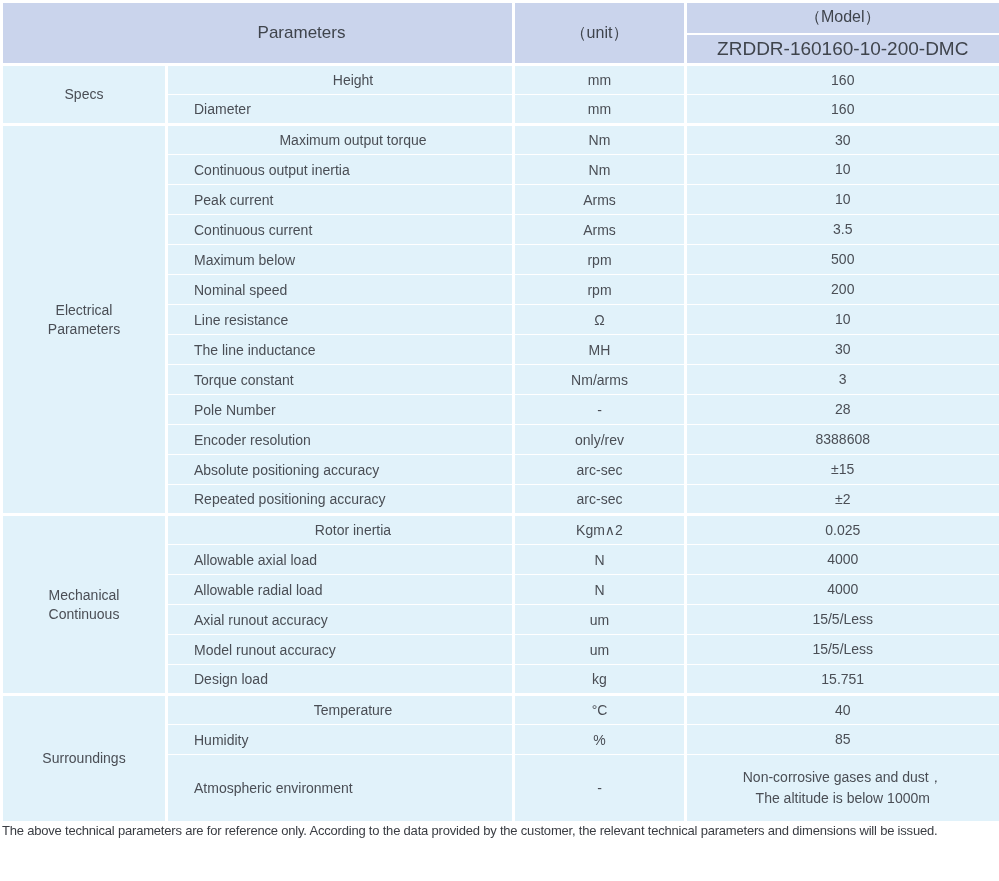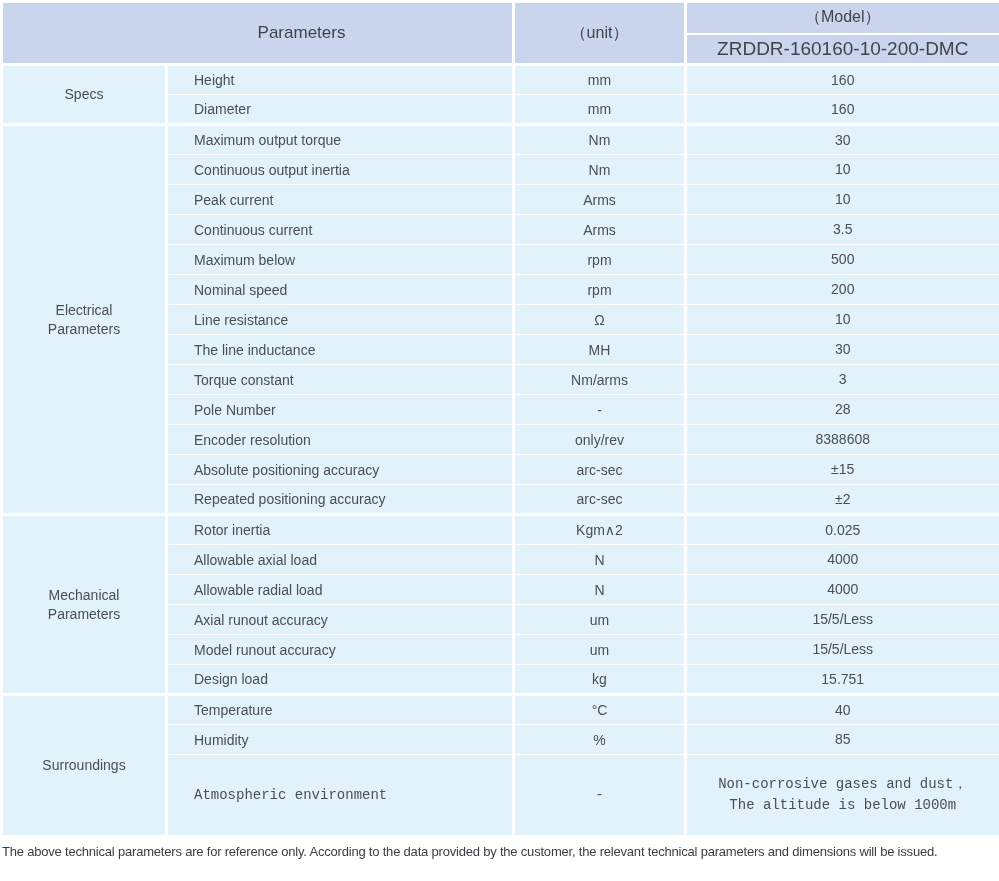--- a/index.html
+++ b/index.html
@@ -41,36 +41,36 @@
     text-align:center;
   }
   td.h-params{
     font-size:17px;
     text-align:center;
     padding-left:88px;
   }
   td.h-unit{font-size:16px;}
   td.h-model{font-size:16px;}
   td.h-model-val{font-size:19px;border-top:2px solid var(--line);}
-  tr.sec td{border-top:3px solid var(--line);}
+  tr.sec td{border-top:3px solid var(--line);text-align:center;}
   td.section{
     white-space:pre-line;
     line-height:1.35;
   }
   td.param{
     text-align:left;
     padding-left:26px;
   }
   td.val{
     white-space:pre-line;
     line-height:1.5;
   }
-  tr.tall{height:80px;font-family:Liberation Mono, monospace;}
+  tr.tall{height:66px;}
   .footnote{
-    margin-top:9px;
+    margin-top:2px;
     padding-left:2px;
     font-size:13px;
     letter-spacing:-0.2px;
     white-space:nowrap;
     color:#3a3d43;
   }
 </style>
 </head>
 <body>
 
@@ -169,21 +169,21 @@
         <td class="val">±15</td>
       </tr>
       <tr>
         <td class="param">Repeated positioning accuracy</td>
         <td class="unit">arc-sec</td>
         <td class="val">±2</td>
       </tr>
 
       <tr class="sec">
         <td class="section" rowspan="6">Mechanical
-Parameters</td>
+Continuous</td>
         <td class="param">Rotor inertia</td>
         <td class="unit">Kgm∧2</td>
         <td class="val">0.025</td>
       </tr>
       <tr>
         <td class="param">Allowable axial load</td>
         <td class="unit">N</td>
         <td class="val">4000</td>
       </tr>
       <tr>

